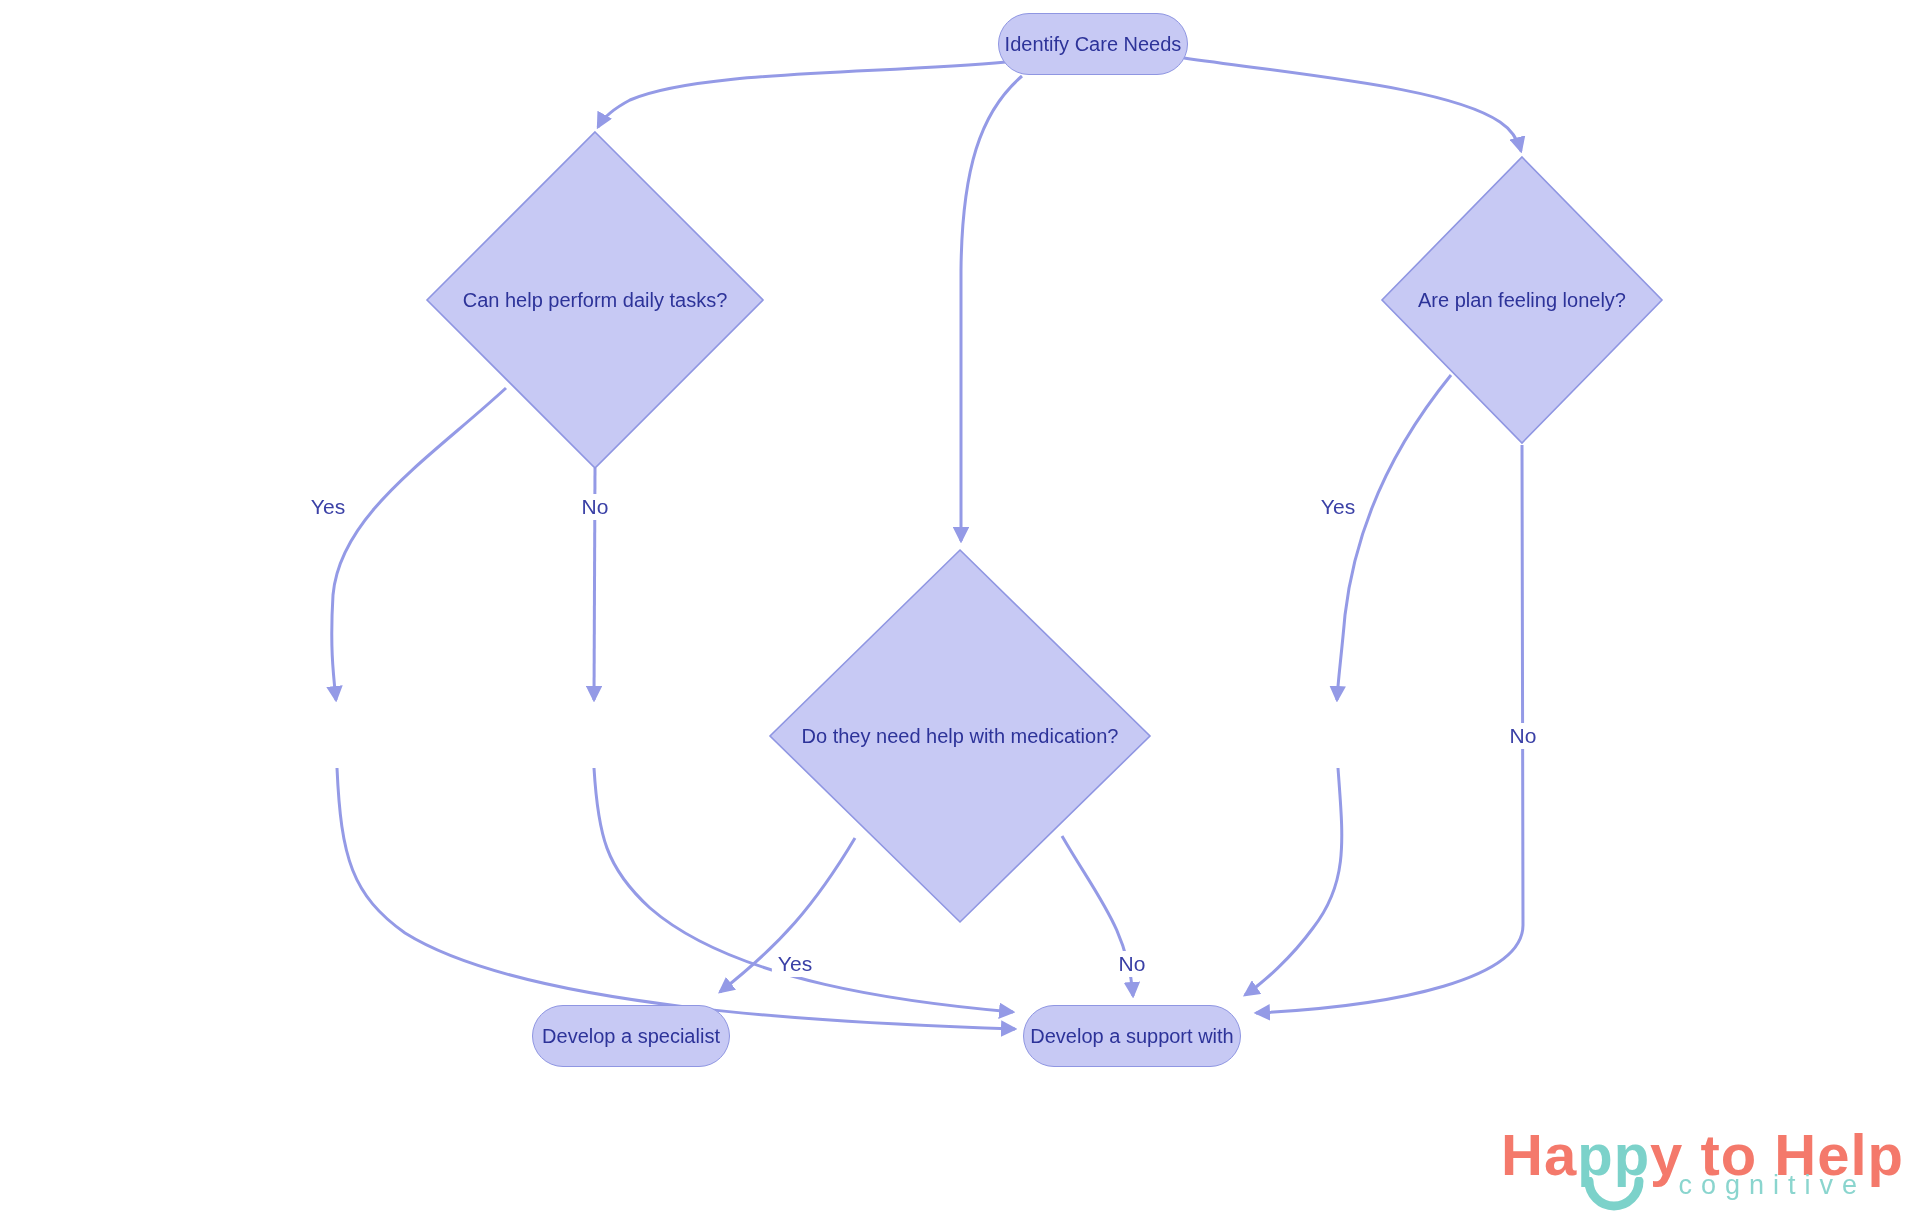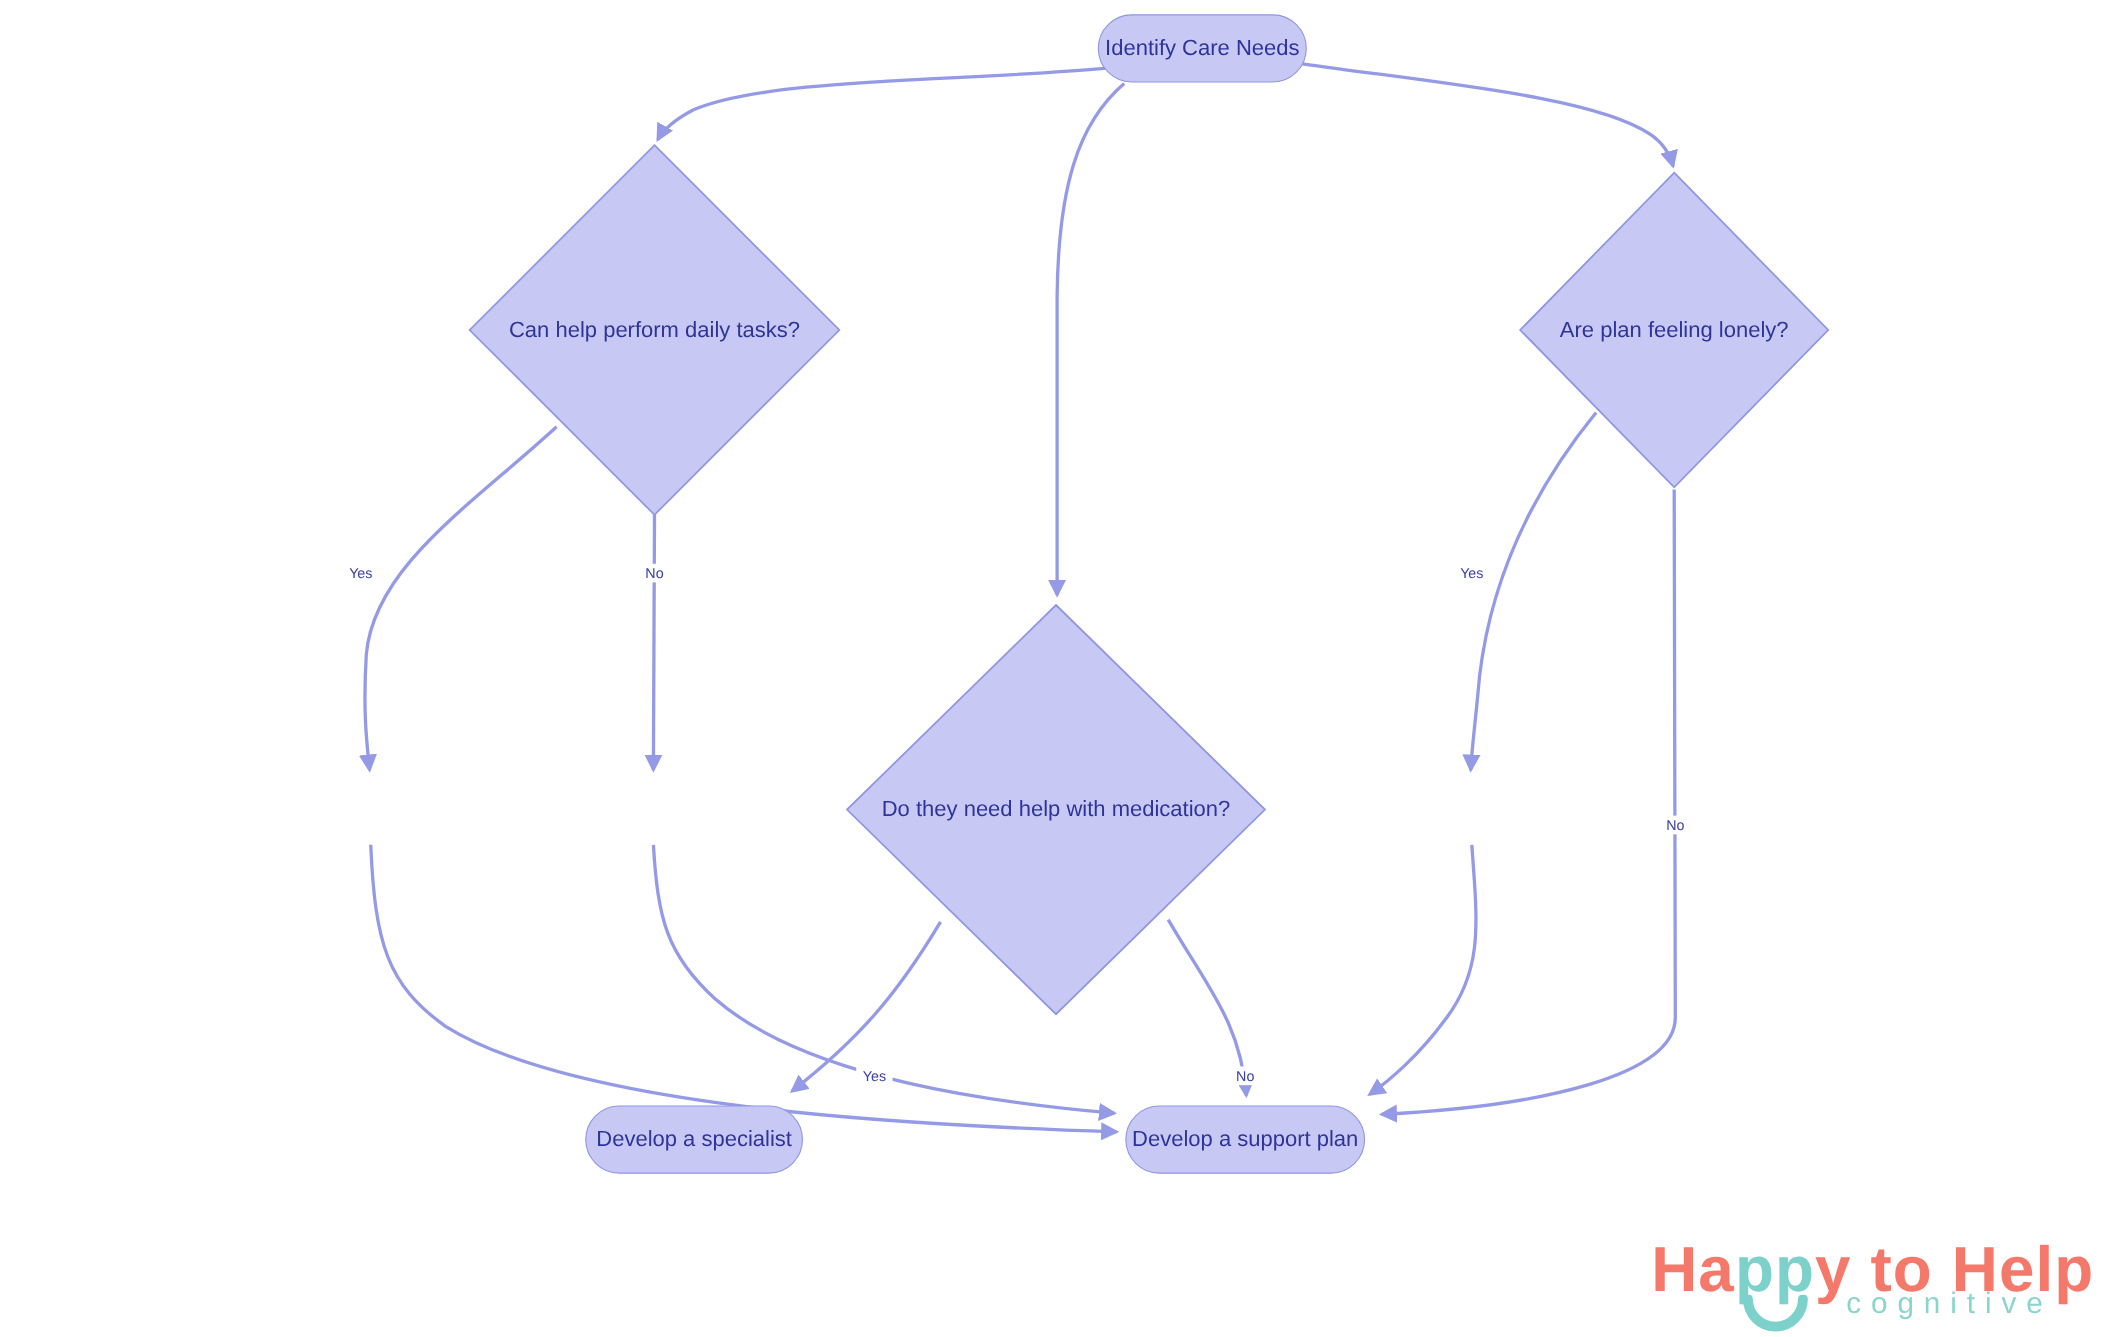--- a/index.html
+++ b/index.html
@@ -39,22 +39,21 @@
     border:1.6px solid var(--node-border);
     border-radius:32px;
   }
   .diamond-label{pointer-events:none;}
   .edge-label{
     position:absolute;
     transform:translate(-50%,-50%);
     background:var(--background);
     padding:1px 6px;
     color:var(--label-text);
-    font-size:13px;
-    margin-top:14px;
+    font-size:21px;
   }
   .logo{
     position:absolute;
     right:16px;bottom:16px;
     text-align:right;
     line-height:1;
   }
   .logo-main{
     font-size:58px;
     font-weight:bold;
@@ -116,21 +115,21 @@
   </div>
 
 
 
 
   <div class="node pill" style="left:631px;top:1036px;width:196px;height:60px;">
     <span>Develop a specialist</span>
   </div>
 
   <div class="node pill" style="left:1132px;top:1036px;width:216px;height:60px;">
-    <span>Develop a support plan</span>
+    <span>Develop a support with</span>
   </div>
 
   <div class="node diamond-label" style="left:595px;top:300px;width:300px;">Can help perform daily tasks?</div>
   <div class="node diamond-label" style="left:1522px;top:300px;width:260px;">Are plan feeling lonely?</div>
   <div class="node diamond-label" style="left:960px;top:736px;width:340px;">Do they need help with medication?</div>
 
   <div class="edge-label" style="left:328px;top:507px;">Yes</div>
   <div class="edge-label" style="left:595px;top:507px;">No</div>
   <div class="edge-label" style="left:795px;top:964px;">Yes</div>
   <div class="edge-label" style="left:1132px;top:964px;">No</div>

